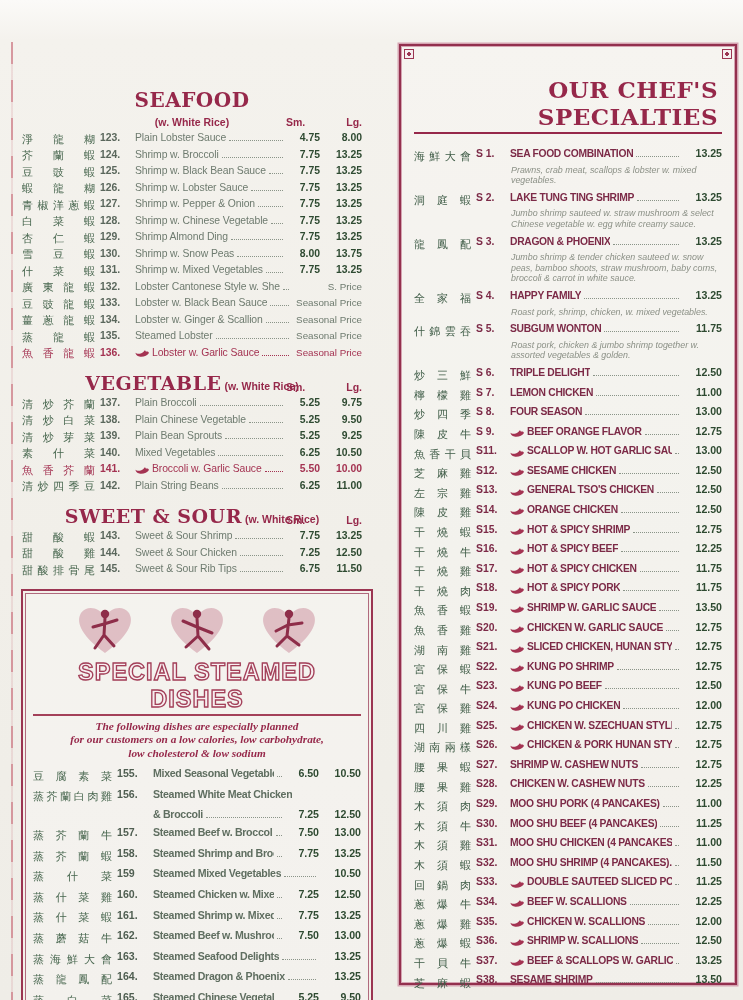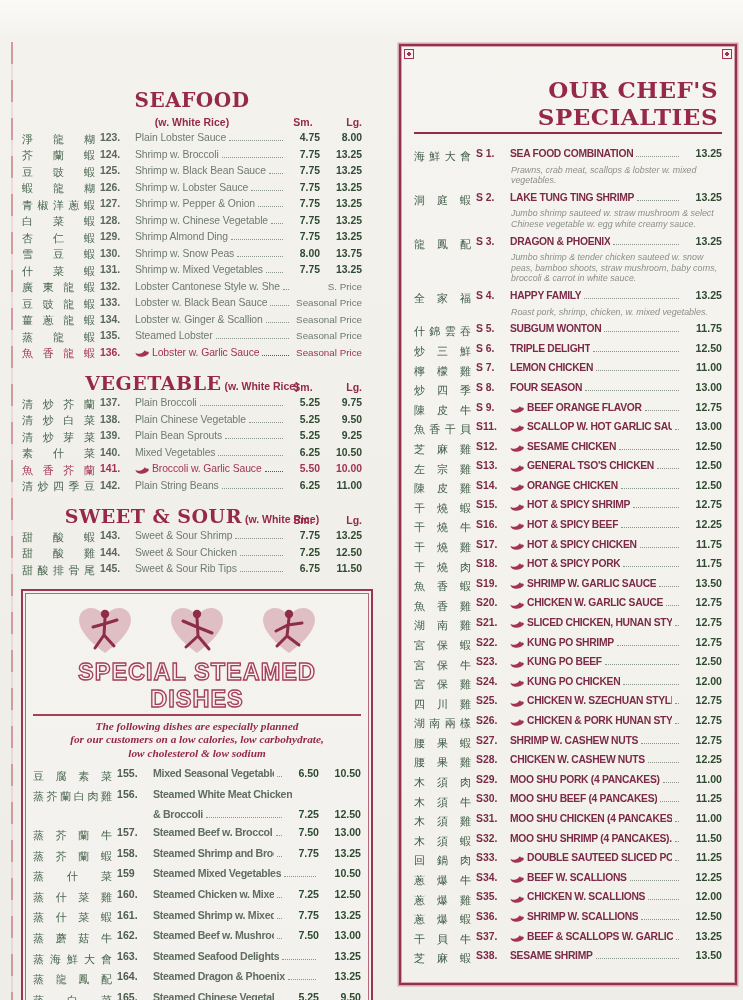--- a/index.html
+++ b/index.html
@@ -26,21 +26,21 @@
   .sec-head { position:relative; color:#96284a; margin-bottom:2px; }
   .sec-title {
     font-family:"DejaVu Serif","Liberation Serif",serif;
     font-weight:bold; font-size:20px; letter-spacing:.5px; color:#96284a;margin-top:48px;
   }
   .sec-head.stacked { text-align:center; }
   .sec-head.inline { text-align:center; padding-bottom:1px; }
   .sec-head.inline .sec-title { font-size:19px; }
   .sec-sub { font-size:10.5px; font-weight:bold; color:#96284a; }
   .collabels { position:absolute; right:0; bottom:2px; display:flex; font-size:10.5px; font-weight:bold; color:#96284a; }
-  .collabels .sm-l { width:34px; text-align:center; }
+  .collabels .sm-l { width:34px; text-align:left; }
   .collabels .lg-l { width:42px; text-align:right; }
 
   .mrow { display:flex; align-items:baseline; height:16.5px; font-size:10.4px; overflow:hidden; }
   .cn {
     width:78px; flex:0 0 78px; font-size:11px; color:#47664e; align-self:center;
     line-height:1; text-align:justify; text-align-last:justify; padding-right:5px;
     font-family:Liberation Mono, monospace;
   }
   .num { width:35px; flex:0 0 35px; font-weight:bold; color:#5a675c; }
   .iname { color:#6e7b6f; white-space:nowrap; letter-spacing:-.1px; flex-shrink:1; overflow:hidden; }
@@ -509,20 +509,21 @@
           <span class="sprice">13.25</span>
         </div>
         <div class="sdesc">Roast pork, shrimp, chicken, w. mixed vegetables.</div>
         <div class="srow">
           <span class="scn">什錦雲吞</span>
           <span class="snum">S 5.</span>
           <span class="sname">SUBGUM WONTON</span>
           <span class="sdots"></span>
           <span class="sprice">11.75</span>
         </div>
+        <div class="sdesc">Roast pork, chicken &amp; jumbo shrimp together w. assorted vegetables &amp; golden.</div>
         <div class="srow">
           <span class="scn">炒三鮮</span>
           <span class="snum">S 6.</span>
           <span class="sname">TRIPLE DELIGHT</span>
           <span class="sdots"></span>
           <span class="sprice">12.50</span>
         </div>
         <div class="srow">
           <span class="scn">檸檬雞</span>
           <span class="snum">S 7.</span>

